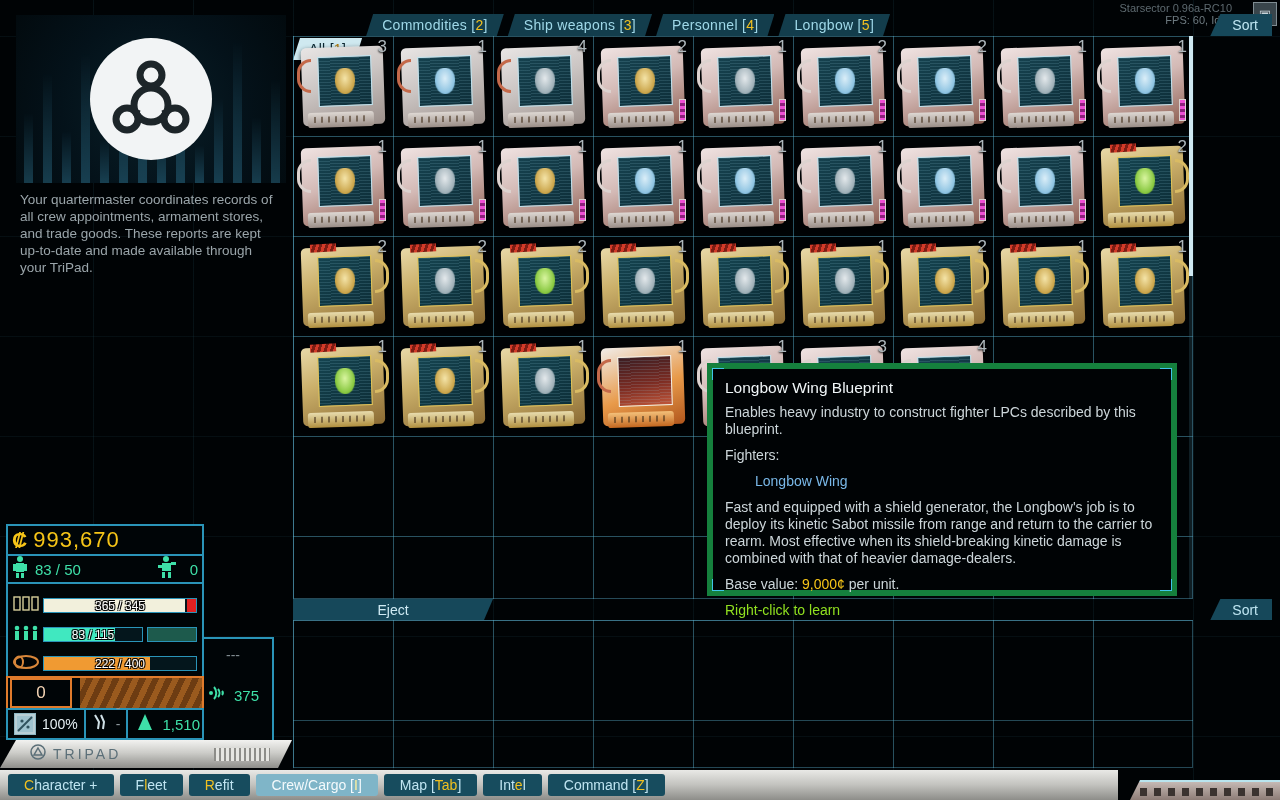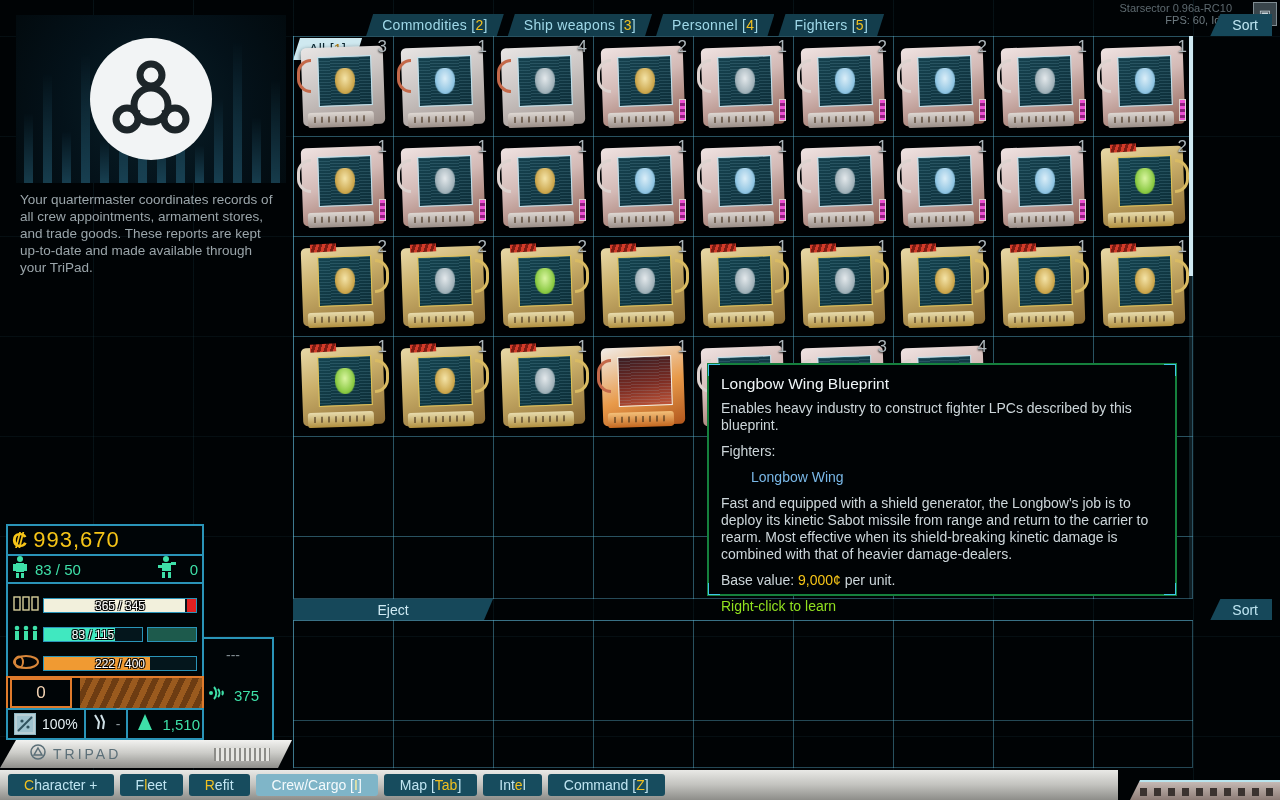--- a/index.html
+++ b/index.html
@@ -225,21 +225,21 @@
     clip-path: polygon(16px 0, 100% 0, calc(100% - 14px) 100%, 0 100%);
     display: flex; align-items: center; padding-left: 30px; gap: 7px;
   }
   .tripad .label { color: #5b6f78; font-size: 14px; letter-spacing: 3px; }
   .tripad .ridge { position: absolute; right: 22px; top: 8px; width: 56px; height: 13px;
                    background: repeating-linear-gradient(to right,#8d8d89 0 2px,#e6e6e2 2px 5px); }
 
   
   .tooltip {
     position: absolute; left: 707px; top: 363px; width: 470px; height: 233px;
-    background: #000305; border: 2px solid #15803d;
+    background: #000305; border: 6px solid #15803d;
     padding: 10px 12px; color: #ccd6da; font-size: 14px; line-height: 17px;
   }
   .tooltip .tt-title { color: #f0f6f8; font-size: 15.5px; margin-bottom: 8px; }
   .tooltip p { margin-bottom: 9px; }
   .tooltip .indent { padding-left: 30px; color: #79b8e8; }
   .tooltip .yellow { color: #f6c518; }
   .tooltip .green { color: #90e020; }
   .tooltip .corner { position: absolute; width: 12px; height: 12px; border: 1px solid #3fc6e8; }
   .tooltip .c-tl { left: -1px; top: -1px; border-right: none; border-bottom: none; }
   .tooltip .c-tr { right: -1px; top: -1px; border-left: none; border-bottom: none; }
@@ -290,21 +290,21 @@
         <span>Ship weapons [</span>
         <span class="k">3</span>
         <span>]</span>
       </div>
       <div class="tab">
         <span>Personnel [</span>
         <span class="k">4</span>
         <span>]</span>
       </div>
       <div class="tab">
-        <span>Fighters [</span>
+        <span>Longbow [</span>
         <span class="k">5</span>
         <span>]</span>
       </div>
     </div>
   <div class="sort-top">Sort</div>
 
   <div class="cargo-grid">
     <div class="gridlines"></div>
     <div class="gridborder"></div>
     <div id="cells">

